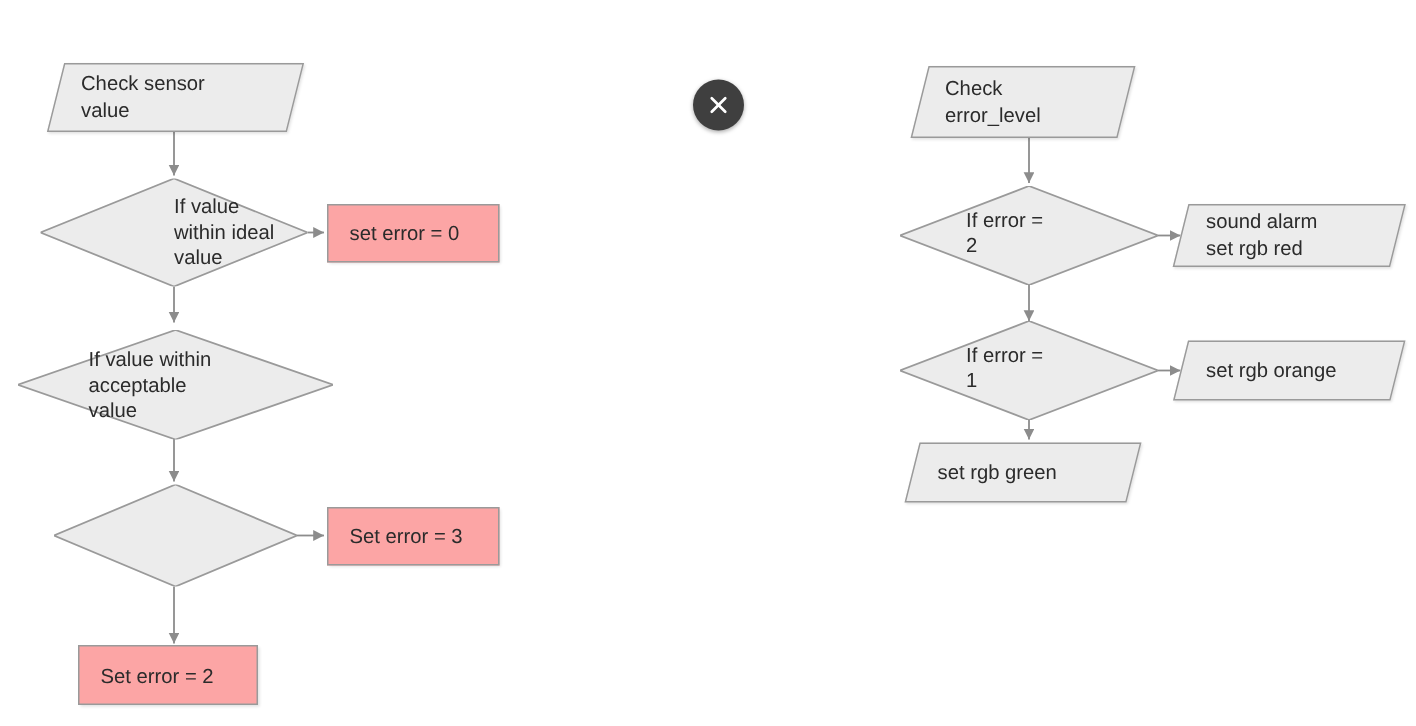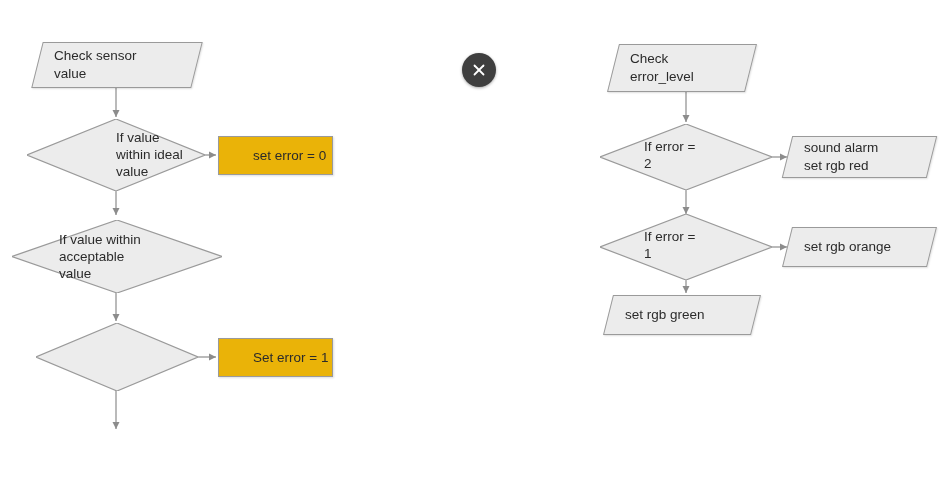--- a/index.html
+++ b/index.html
@@ -31,24 +31,23 @@
     pointer-events: none;
   }
   .node {
     position: absolute;
     box-sizing: border-box;
     display: flex;
     align-items: center;
   }
   
   .rect {
-    background: #eab308;
+    background: #fca5a5;
     border: 1px solid #9a9a9a;
     box-shadow: 1px 1px 2px rgba(0,0,0,0.13);
-    padding-left: 20px;
   }
   .rect .txt {
     padding-left: 14px;
     font-size: 13.5px;
     line-height: 17px;
     white-space: pre-line;
   }
   
   .para {
     background: #ececec;
@@ -153,23 +152,26 @@
 value</div>
   </div>
 
   <div class="diamond-wrap" style="left:36px; top:323px; width:162px; height:68px;">
     <svg class="diamond-shape" viewBox="0 0 162 68" preserveAspectRatio="none">
       <polygon points="81,0 162,34 81,68 0,34" fill="#ececec" stroke="#9a9a9a" stroke-width="1.2"></polygon>
     </svg>
   </div>
 
   <div class="node rect" style="left:218px; top:338px; width:115px; height:39px;">
-    <span class="txt">Set error = 1</span>
-  </div>
-
+    <span class="txt">Set error = 3</span>
+  </div>
+
+  <div class="node rect" style="left:52px; top:430px; width:120px; height:40px;">
+    <span class="txt">Set error = 2</span>
+  </div>
 
   <div class="close-btn" style="left:462px; top:53px;">
     <svg width="14" height="14" viewBox="0 0 14 14">
       <line x1="2.5" y1="2.5" x2="11.5" y2="11.5" stroke="#ffffff" stroke-width="1.8" stroke-linecap="round"></line>
       <line x1="11.5" y1="2.5" x2="2.5" y2="11.5" stroke="#ffffff" stroke-width="1.8" stroke-linecap="round"></line>
     </svg>
   </div>
 
   <div class="node para" style="left:613px; top:44px; width:138px; height:48px;">
     <span class="txt">Check

